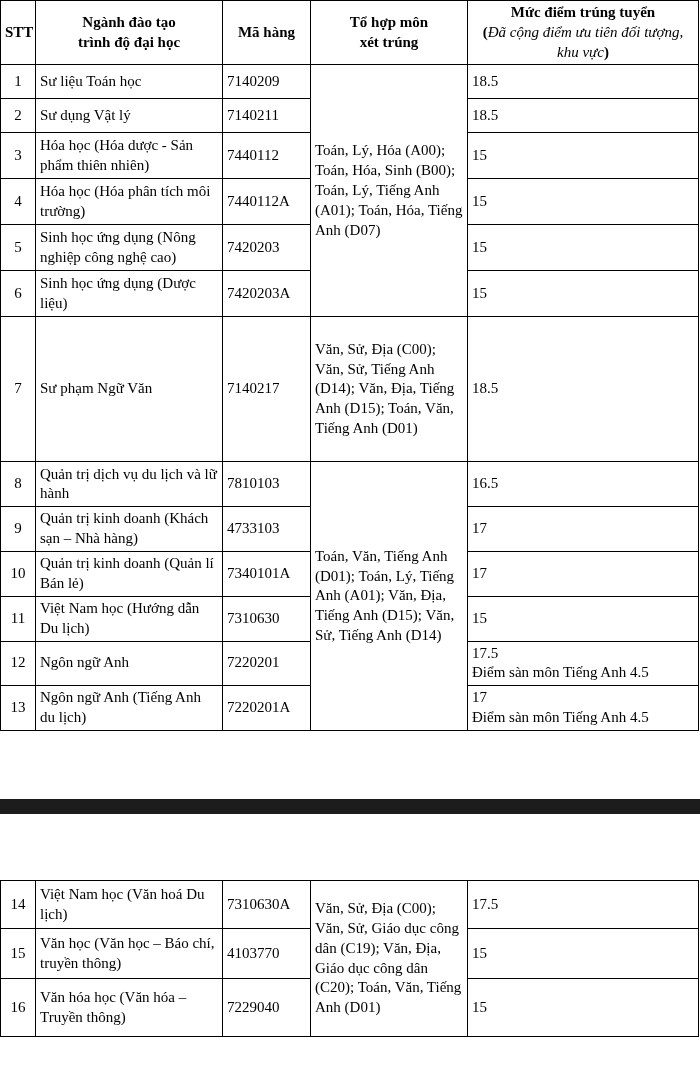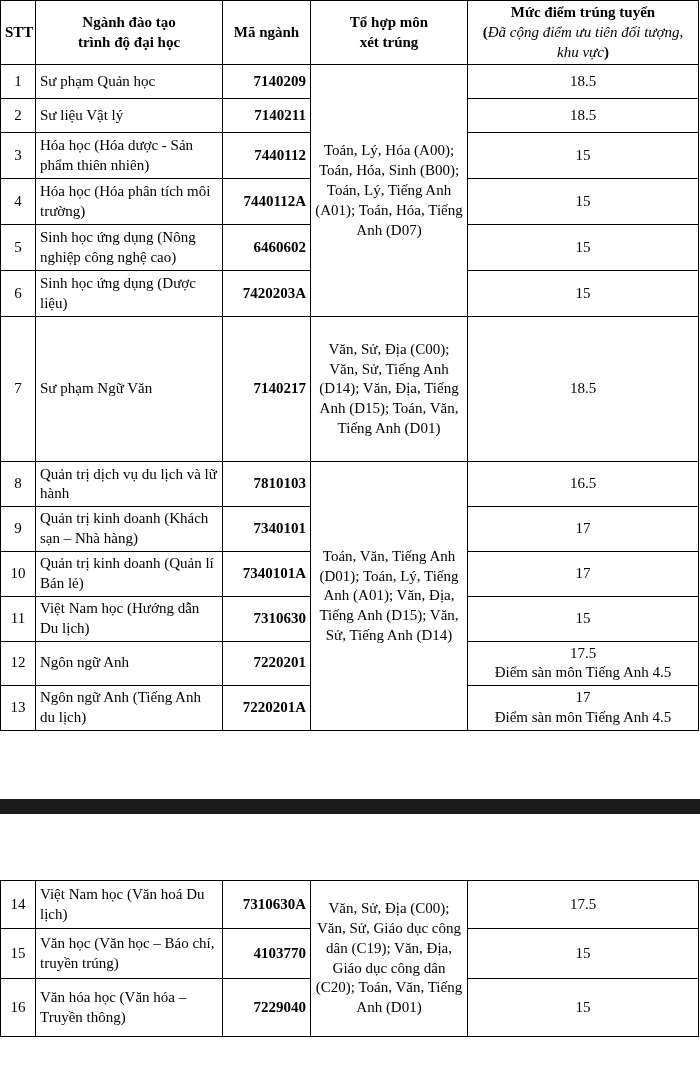--- a/index.html
+++ b/index.html
@@ -51,23 +51,23 @@
     font-style: normal;
   }
   th.head .sub i {
     font-style: italic;
     font-weight: normal;
   }
   th.head-stt { vertical-align: middle; }
 
   td.stt   { text-align: center; }
   td.name  { text-align: left; }
-  td.code  { text-align: right; font-weight: bold; }
-  td.comb  { text-align: center; }
-  td.score { text-align: center; }
+  td.code  { text-align: left; }
+  td.comb  { }
+  td.score { }
 
   td.score .line2 { display: block; }
 
   .spacer-top { height: 68px; }
   .black-bar {
     width: 700px;
     height: 15px;
     background: #1c1c1c;
   }
   .gap-after-bar { height: 66px; }
@@ -83,61 +83,61 @@
       <col class="c-comb">
       <col class="c-score">
   </colgroup>
   <thead>
     <tr>
       <th class="head head-stt">STT</th>
       <th class="head">
         <span>Ngành đào tạo</span><br>
         <span>trình độ đại học</span>
       </th>
-      <th class="head">Mã ngành</th>
+      <th class="head">Mã hàng</th>
       <th class="head">
         <span>Tổ hợp môn</span><br>
         <span>xét trúng</span>
       </th>
       <th class="head">
         <span>Mức điểm trúng tuyển</span><br>
         <span class="sub"><span>(</span><i>Đã cộng điểm ưu tiên đối tượng, khu vực</i><span>)</span></span>
       </th>
     </tr>
   </thead>
   <tbody>
     <tr style="height:34px;">
       <td class="stt">1</td>
-      <td class="name">Sư phạm Quản học</td>
+      <td class="name">Sư liệu Toán học</td>
       <td class="code">7140209</td>
       <td class="comb" rowspan="6">Toán, Lý, Hóa (A00); Toán, Hóa, Sinh (B00); Toán, Lý, Tiếng Anh (A01); Toán, Hóa, Tiếng Anh (D07)</td>
       <td class="score">18.5</td>
     </tr>
     <tr style="height:34px;">
       <td class="stt">2</td>
-      <td class="name">Sư liệu Vật lý</td>
+      <td class="name">Sư dụng Vật lý</td>
       <td class="code">7140211</td>
       <td class="score">18.5</td>
     </tr>
     <tr style="height:46px;">
       <td class="stt">3</td>
       <td class="name">Hóa học (Hóa dược - Sản phẩm thiên nhiên)</td>
       <td class="code">7440112</td>
       <td class="score">15</td>
     </tr>
     <tr style="height:46px;">
       <td class="stt">4</td>
       <td class="name">Hóa học (Hóa phân tích môi trường)</td>
       <td class="code">7440112A</td>
       <td class="score">15</td>
     </tr>
     <tr style="height:46px;">
       <td class="stt">5</td>
       <td class="name">Sinh học ứng dụng (Nông nghiệp công nghệ cao)</td>
-      <td class="code">6460602</td>
+      <td class="code">7420203</td>
       <td class="score">15</td>
     </tr>
     <tr style="height:46px;">
       <td class="stt">6</td>
       <td class="name">Sinh học ứng dụng (Dược liệu)</td>
       <td class="code">7420203A</td>
       <td class="score">15</td>
     </tr>
     <tr style="height:145px;">
       <td class="stt">7</td>
@@ -149,21 +149,21 @@
     <tr style="height:45px;">
       <td class="stt">8</td>
       <td class="name">Quản trị dịch vụ du lịch và lữ hành</td>
       <td class="code">7810103</td>
       <td class="comb" rowspan="6">Toán, Văn, Tiếng Anh (D01); Toán, Lý, Tiếng Anh (A01); Văn, Địa, Tiếng Anh (D15); Văn, Sử, Tiếng Anh (D14)</td>
       <td class="score">16.5</td>
     </tr>
     <tr style="height:43px;">
       <td class="stt">9</td>
       <td class="name">Quản trị kinh doanh (Khách sạn – Nhà hàng)</td>
-      <td class="code">7340101</td>
+      <td class="code">4733103</td>
       <td class="score">17</td>
     </tr>
     <tr style="height:43px;">
       <td class="stt">10</td>
       <td class="name">Quản trị kinh doanh (Quản lí Bán lẻ)</td>
       <td class="code">7340101A</td>
       <td class="score">17</td>
     </tr>
     <tr style="height:45px;margin-top:24px;">
       <td class="stt">11</td>
@@ -209,21 +209,21 @@
   <tbody>
     <tr style="height:48px;">
       <td class="stt">14</td>
       <td class="name">Việt Nam học (Văn hoá Du lịch)</td>
       <td class="code">7310630A</td>
       <td class="comb" rowspan="3">Văn, Sử, Địa (C00); Văn, Sử, Giáo dục công dân (C19); Văn, Địa, Giáo dục công dân (C20); Toán, Văn, Tiếng Anh (D01)</td>
       <td class="score">17.5</td>
     </tr>
     <tr style="height:50px;">
       <td class="stt">15</td>
-      <td class="name">Văn học (Văn học – Báo chí, truyền trúng)</td>
+      <td class="name">Văn học (Văn học – Báo chí, truyền thông)</td>
       <td class="code">4103770</td>
       <td class="score">15</td>
     </tr>
     <tr style="height:58px;">
       <td class="stt">16</td>
       <td class="name">Văn hóa học (Văn hóa – Truyền thông)</td>
       <td class="code">7229040</td>
       <td class="score">15</td>
     </tr>
   </tbody>

